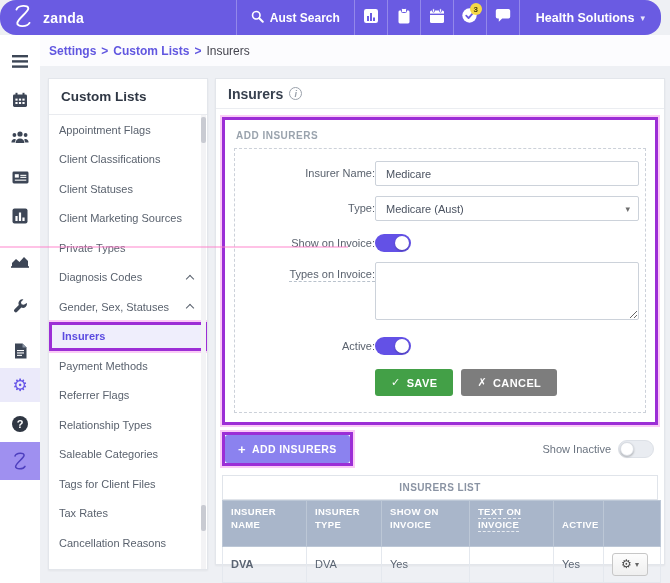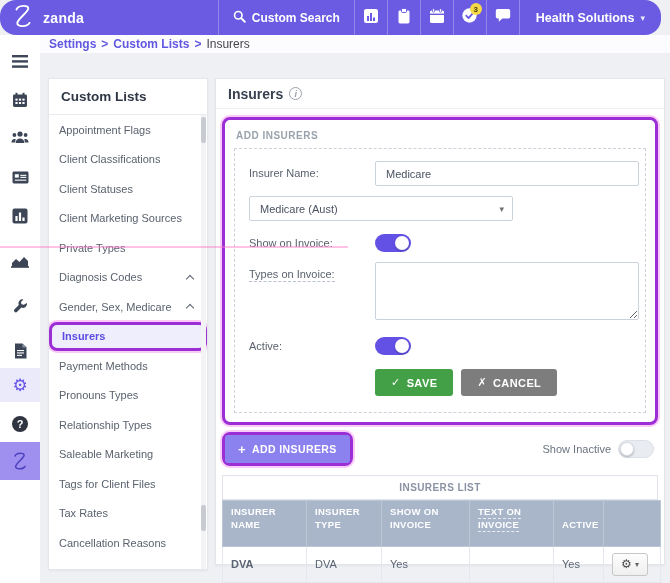--- a/index.html
+++ b/index.html
@@ -15,21 +15,21 @@
     border-left:1px solid rgba(255,255,255,.28); padding:0 9px; cursor:pointer; }
   .tb-search { gap:6px; font-size:12px; font-weight:600; padding:0 14px; }
   .tb-icon { width:33px; padding:0; position:relative; }
   .badge { position:absolute; top:3px; right:4px; min-width:12px; height:12px;
     background:#f5d947; color:#4a3c10; font-size:8px; font-weight:bold;
     border-radius:50%; display:flex; align-items:center; justify-content:center; }
   .tb-account { gap:6px; font-size:12.5px; font-weight:bold; padding:0 16px; }
   .caret { font-size:9px; opacity:.85; }
 
   
-  #crumbbar { position:absolute; top:35px; left:40px; width:630px; height:18px;
+  #crumbbar { position:absolute; top:35px; left:40px; width:630px; height:31px;
     background:#fcfcfe; display:flex; align-items:center; padding-left:9px;
     font-size:12px; color:#4a4a55; }
   #crumbbar a { color:#6157e0; font-weight:600; text-decoration:none; cursor:pointer; }
   .crumb-sep { margin:0 5px; color:#6157e0; font-weight:600; }
   .crumb-cur { color:#45454f; }
 
   
   #rail { position:absolute; top:35px; left:0; width:40px; height:548px; background:#fff; }
   .rail-item { position:absolute; left:0; width:40px; height:36px;
     display:flex; align-items:center; justify-content:center; cursor:pointer; }
@@ -49,38 +49,38 @@
   .cl-item { height:29.5px; display:flex; align-items:center; padding:0 10px;
     font-size:11px; color:#5a626e; cursor:pointer; justify-content:space-between; }
   .chev { width:6px; height:6px; border-left:1.6px solid #5a626e; border-top:1.6px solid #5a626e;
     transform:rotate(45deg); margin-right:4px; margin-top:3px; }
   .cl-active { background:#efeefc; color:#5b4be0; font-weight:bold; }
   .vtrack { position:absolute; top:0; right:1px; width:5px; height:456px; background:#f3f3f5; }
   .vthumb { position:absolute; top:2px; right:0; width:5px; height:26px; background:#c9cbd2; border-radius:2px; }
   .vthumb2 { top:auto; bottom:40px; }
 
   
-  .anno { border:3px solid #9c2ed6; box-shadow:0 0 0 2px rgba(248,160,240,.55); border-radius:8px; }
+  .anno { border:3px solid #9c2ed6; box-shadow:0 0 0 2px rgba(248,160,240,.55); border-radius:0; }
 
   
   #main { position:absolute; top:78px; left:215px; width:450px; height:487px;
     background:#fff; border:1px solid #e3e6eb; box-shadow:0 1px 2px rgba(0,0,0,.05); }
   #main-hdr { height:30px; display:flex; align-items:center; gap:6px; padding-left:12px;
     border-bottom:1px solid #ebedf1; }
   #main-hdr .title { font-size:14px; font-weight:bold; color:#38414f; }
   .info-circ { width:13px; height:13px; border-radius:50%; border:1.3px solid #9aa1ab;
     color:#9aa1ab; font-size:9px; font-weight:bold; font-style:italic;
     display:flex; align-items:center; justify-content:center; }
 
   
   #addcard { margin:8px 6px 0 6px; background:#fff; padding:8px 9px 9px 9px; }
   .section-label { font-size:10px; font-weight:bold; color:#9aa3ad; letter-spacing:.5px; margin:2px 0 7px 2px; }
   .fieldset { border:1px dashed #ccd1d9; padding:12px 14px 14px 14px; }
   .frow { display:flex; margin-bottom:10px; }
-  .flabel { width:126px; padding-top:6px; font-size:11px; color:#5a626e; flex:none; }
+  .flabel { width:126px; padding-top:6px; font-size:11px; color:#5a626e; flex:none;text-align:right; }
   .fctrl { width:264px; }
   .dash-u { border-bottom:1px dashed #b9c2cc; padding-bottom:1px; }
   .tinput { width:264px; height:25px; border:1px solid #ccd2da; border-radius:2px;
     font-size:11px; color:#4a5260; padding:0 10px; font-family:inherit; background:#fff; }
   .tselect { width:264px; height:25px; border:1px solid #ccd2da; border-radius:2px;
     display:flex; align-items:center; justify-content:space-between; padding:0 8px 0 10px;
     font-size:11px; color:#4a5260; cursor:pointer; background:#fff; }
   .tselect .caret { color:#555; }
   .tarea { width:264px; height:58px; border:1px solid #ccd2da; border-radius:2px;
     font-family:inherit; font-size:11px; color:#4a5260; padding:4px 8px; resize:both; }
@@ -141,21 +141,21 @@
     </span>
     <span class="brand-name">zanda</span>
   </div>
   <div class="tb-cell tb-search">
     <span>
       <svg width="13" height="13" viewBox="0 0 16 16">
           <circle cx="6.5" cy="6.5" r="4.6" fill="none" stroke="#fff" stroke-width="2"></circle>
           <line x1="10.2" y1="10.2" x2="14.5" y2="14.5" stroke="#fff" stroke-width="2.4" stroke-linecap="round"></line>
         </svg>
     </span>
-    <span>Custom Search</span>
+    <span>Aust Search</span>
   </div>
   <div class="tb-cell tb-icon">
     <span>
       <svg width="16" height="16" viewBox="0 0 16 16">
           <rect x="1" y="1" width="14" height="14" rx="2.2" fill="#fff"></rect>
           <rect x="4" y="8" width="2" height="5" fill="#6a5be2"></rect>
           <rect x="7" y="5" width="2" height="8" fill="#6a5be2"></rect>
           <rect x="10" y="9.5" width="2" height="3.5" fill="#6a5be2"></rect>
         </svg>
     </span>
@@ -325,37 +325,37 @@
         <span>Client Marketing Sources</span>
       </div>
     <div class="cl-item">
         <span>Private Types</span>
       </div>
     <div class="cl-item">
         <span>Diagnosis Codes</span>
         <span class="chev"></span>
       </div>
     <div class="cl-item">
-        <span>Gender, Sex, Medicare</span>
+        <span>Gender, Sex, Statuses</span>
         <span class="chev"></span>
       </div>
     <div class="cl-item cl-active anno">
         <span>Insurers</span>
       </div>
     <div class="cl-item">
         <span>Payment Methods</span>
       </div>
     <div class="cl-item">
-        <span>Pronouns Types</span>
+        <span>Referrer Flags</span>
       </div>
     <div class="cl-item">
         <span>Relationship Types</span>
       </div>
     <div class="cl-item">
-        <span>Saleable Marketing</span>
+        <span>Saleable Categories</span>
       </div>
     <div class="cl-item">
         <span>Tags for Client Files</span>
       </div>
     <div class="cl-item">
         <span>Tax Rates</span>
       </div>
     <div class="cl-item">
         <span>Cancellation Reasons</span>
       </div>
@@ -375,20 +375,21 @@
   <div id="addcard" class="anno">
     <div class="section-label">ADD INSURERS</div>
     <div class="fieldset">
 
       <div class="frow">
         <div class="flabel">Insurer Name:</div>
         <div class="fctrl"><input class="tinput" type="text" value="Medicare" style=""></div>
       </div>
 
       <div class="frow">
+        <div class="flabel">Type:</div>
         <div class="fctrl">
           <div class="tselect">
             <span>Medicare (Aust)</span>
             <span class="caret">▾</span>
           </div>
         </div>
       </div>
 
       <div class="frow">
         <div class="flabel">Show on Invoice:</div>

